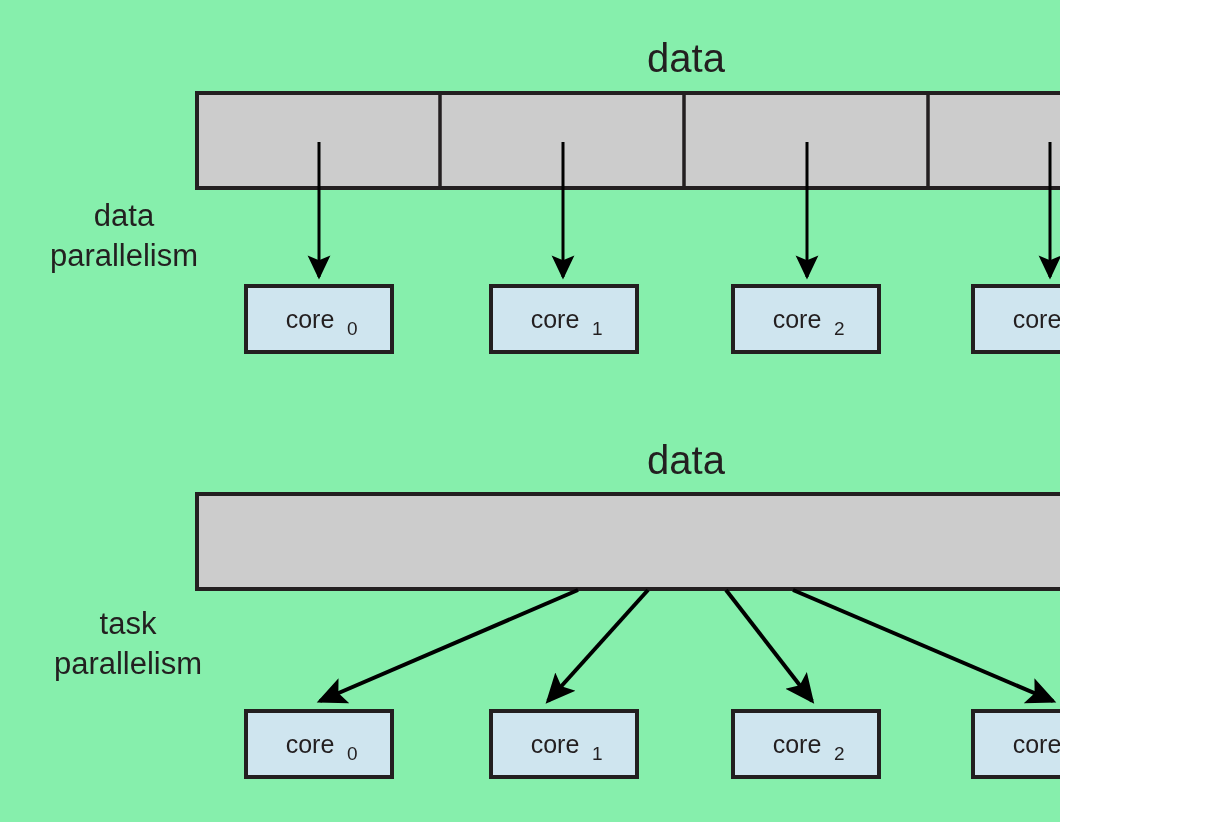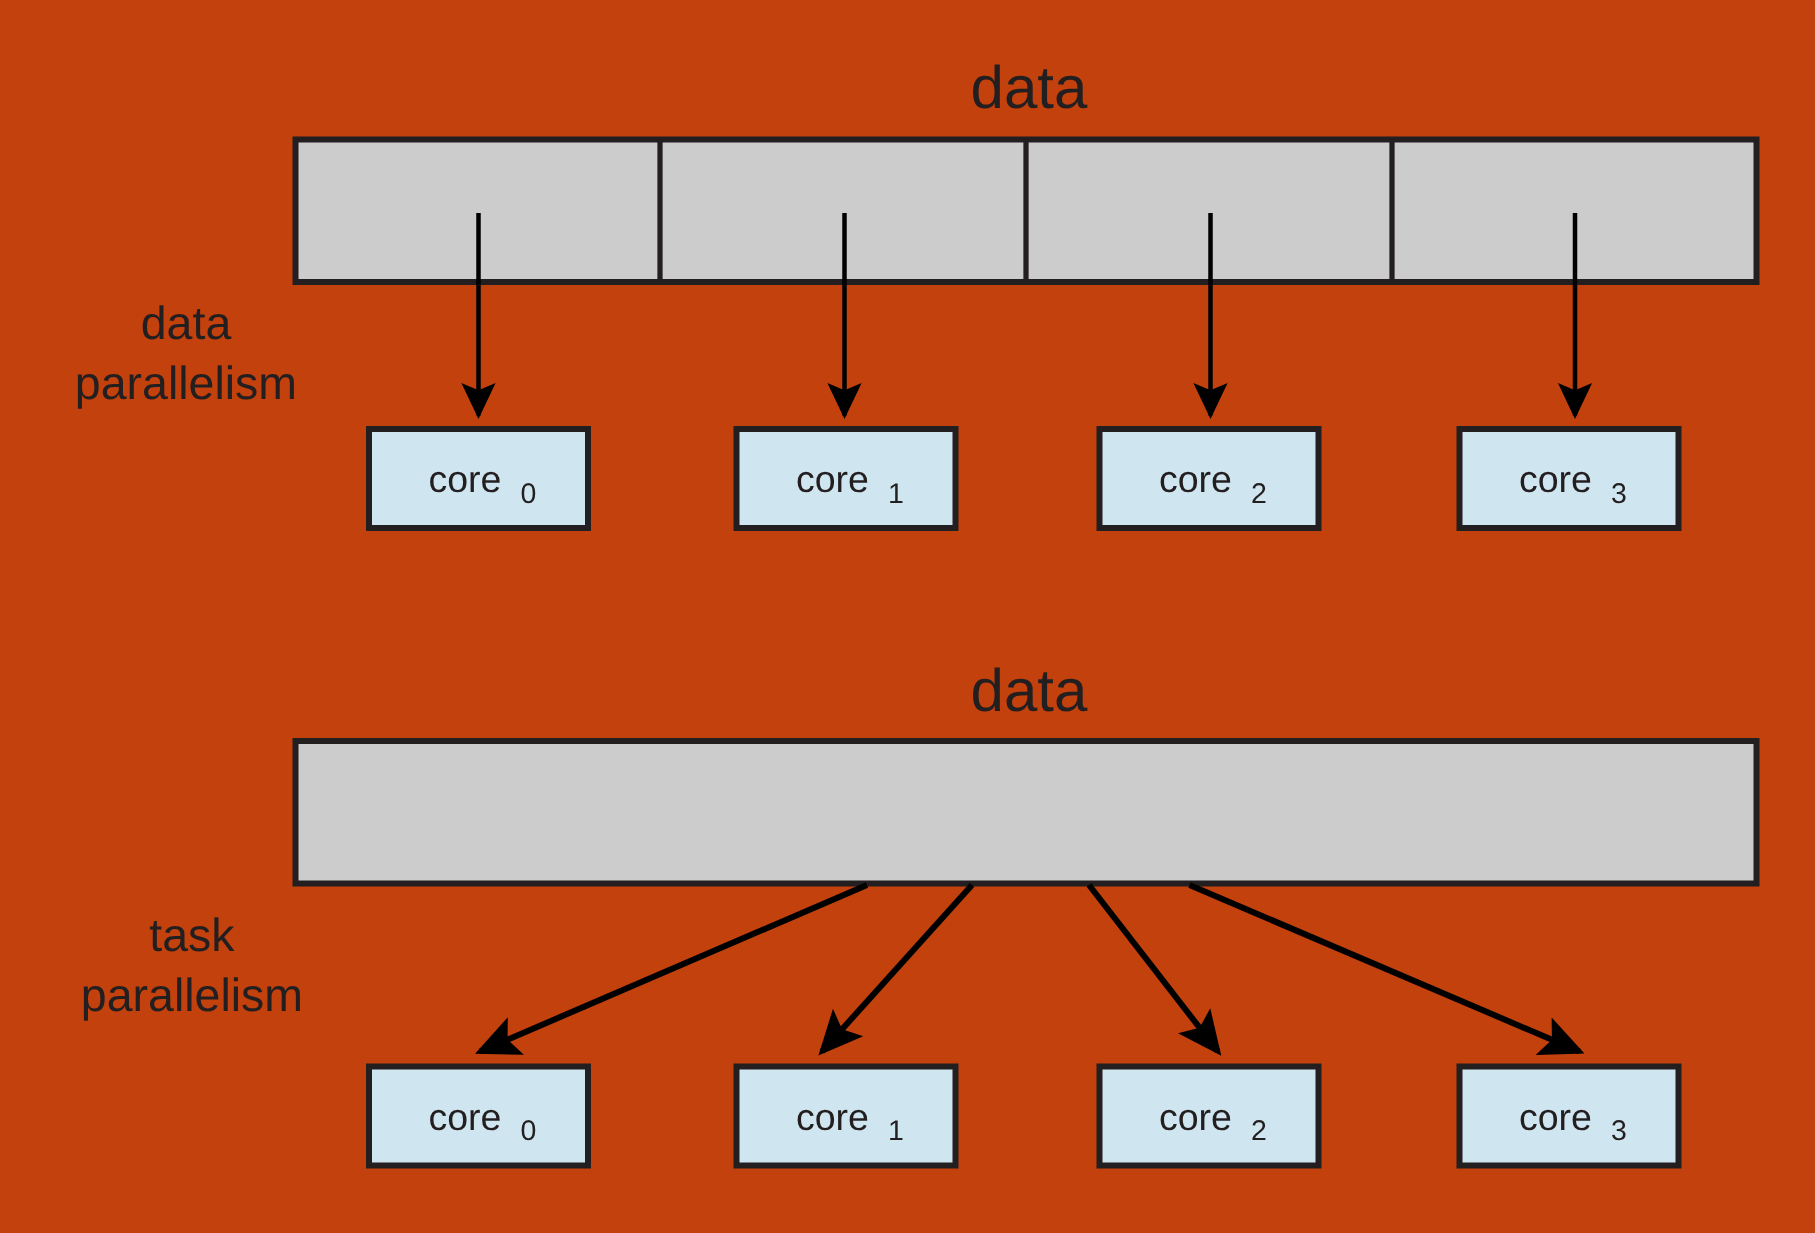--- a/index.html
+++ b/index.html
@@ -6,23 +6,23 @@
     margin: 0;
     padding: 0;
     background: #ffffff;
   }
   body {
     font-family: "Liberation Sans", sans-serif;
     color: #231f20;
   }
   #canvas {
     position: relative;
-    width: 1210px;
+    width: 1060px;
     height: 822px;
-    background: #c2410c;
+    background: #86efac;
     overflow: hidden;
   }
   svg.diagram {
     position: absolute;
     left: 0;
     top: 0;
     width: 1210px;
     height: 822px;
   }
   .title-text {

